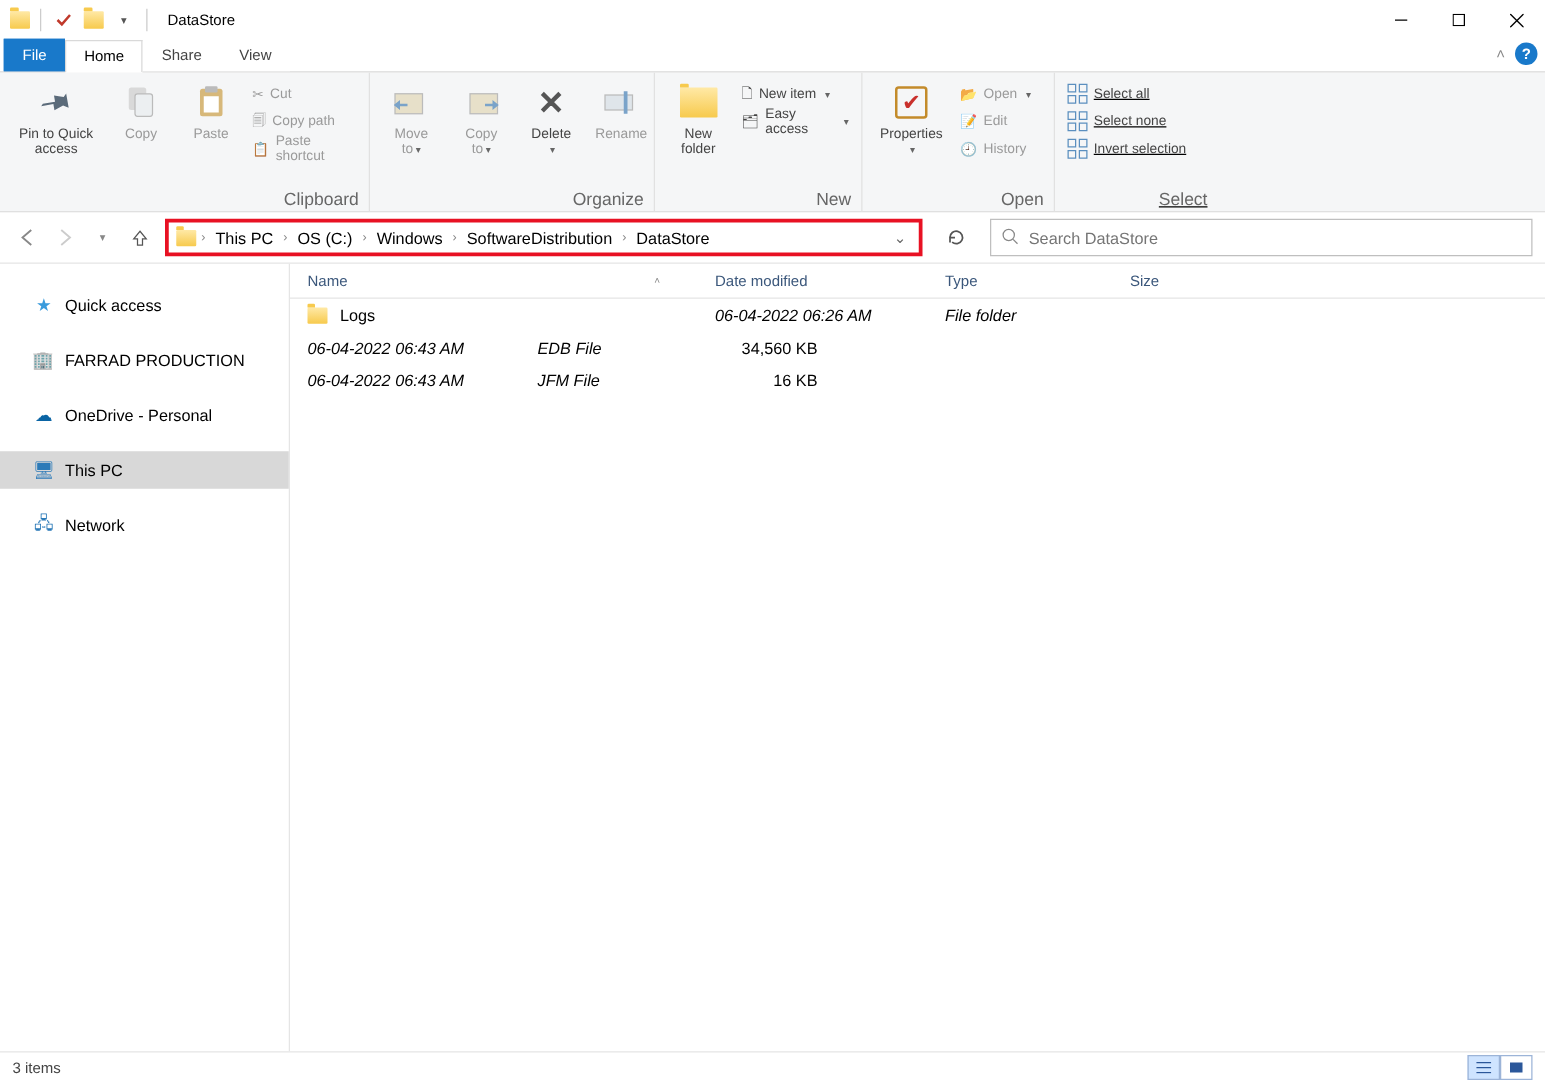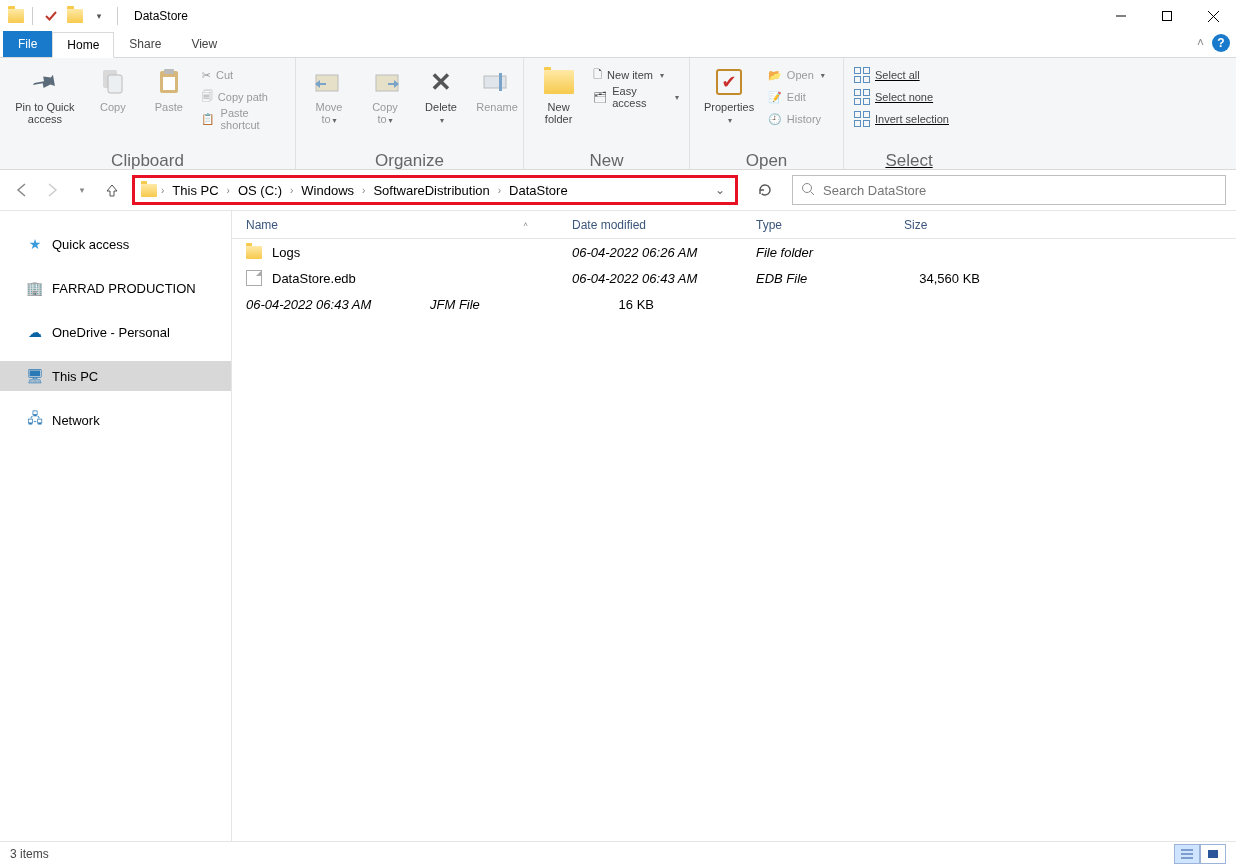--- a/index.html
+++ b/index.html
@@ -22,21 +22,21 @@
 .tab.file { background:#1979ca; color:#fff; border:1px solid #1979ca; margin-left:3px;}
 .tab.active { border:1px solid #d9d9d9; border-bottom:1px solid #fff; position:relative; top:1px; background:#fff;}
 .tab.plain { color:#444; }
 .tabs-right { position:absolute; right:6px; top:2px; display:flex; gap:8px; align-items:center;}
 .help-circle { width:18px;height:18px;border-radius:50%;background:#1979ca;color:#fff;display:flex;align-items:center;justify-content:center;font-weight:bold;font-size:12px;}
 
 
 .ribbon { height:112px; background:#f5f6f7; border-bottom:1px solid #d9d9d9; display:flex; }
 .group { border-right:1px solid #e1e1e1; padding:4px 8px 2px; display:flex; flex-direction:column; justify-content:space-between;}
 .group-body { display:flex; gap:6px; align-items:flex-start; flex:1;}
-.group-label { text-align:center; font-size:17px; color:#666; height:16px;}
+.group-label { text-align:right; font-size:14px; color:#666; height:16px;}
 .big-btn { display:flex; flex-direction:column; align-items:center; justify-content:flex-start; padding:4px 6px 0; text-align:center; font-size:11px; color:#444; gap:3px; min-width:50px;}
 .big-btn.disabled { color:#9a9a9a; }
 .big-icon { width:32px;height:32px; display:flex; align-items:center; justify-content:center; font-size:24px;}
 .small-row { display:flex; align-items:center; gap:5px; font-size:11px; color:#444; height:22px; padding:0 2px; }
 .small-row.disabled { color:#9a9a9a; }
 .small-stack { display:flex; flex-direction:column; justify-content:flex-start; padding-top:2px;}
 .drop-arrow { font-size:8px; margin-left:2px; color:#666;}
 
 
 .icon-pin { transform: rotate(35deg); }
@@ -417,24 +417,20 @@
         <div class="row">
           <div class="cell name">
             <span class="folder-small"></span>
             <span>Logs</span>
           </div>
           <div class="cell date">06-04-2022 06:26 AM</div>
           <div class="cell type">File folder</div>
           <div class="cell size"></div>
         </div>
         <div class="row">
-          <div class="cell name">
-            <span class="file-ico"></span>
-            <span>DataStore.edb</span>
-          </div>
           <div class="cell date">06-04-2022 06:43 AM</div>
           <div class="cell type">EDB File</div>
           <div class="cell size">34,560 KB</div>
         </div>
         <div class="row">
           <div class="cell date">06-04-2022 06:43 AM</div>
           <div class="cell type">JFM File</div>
           <div class="cell size">16 KB</div>
         </div>
       </div>

